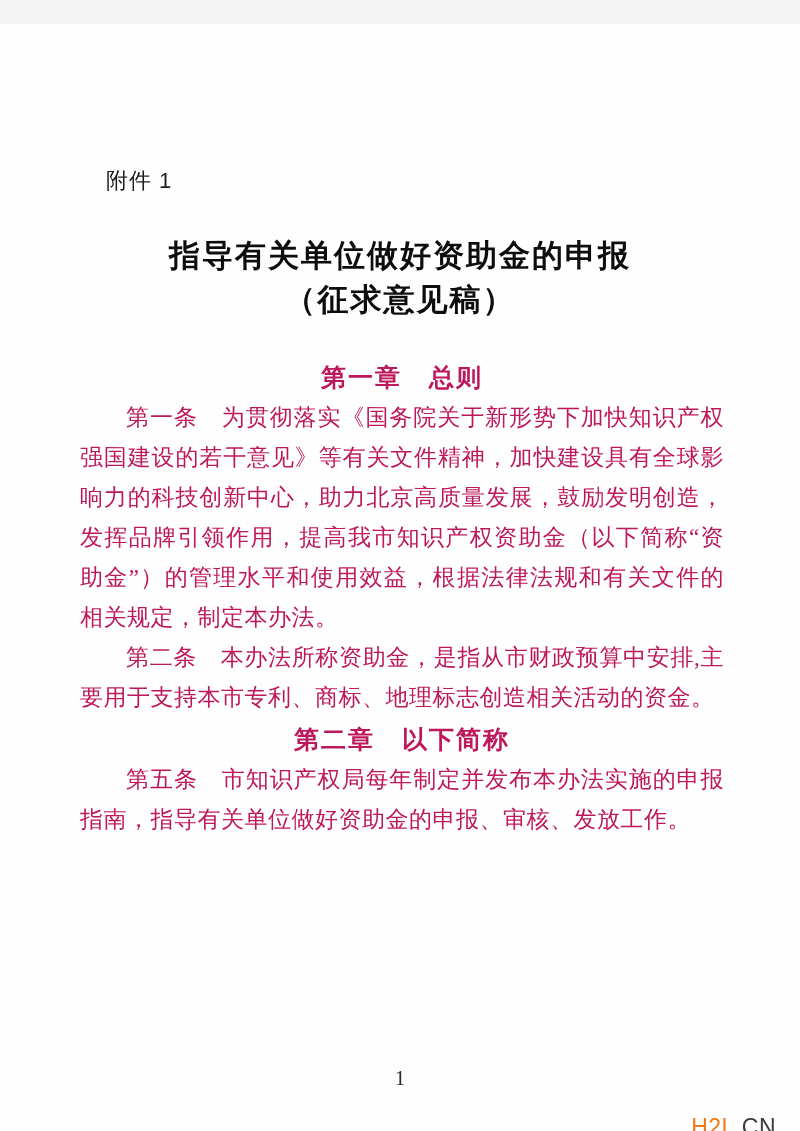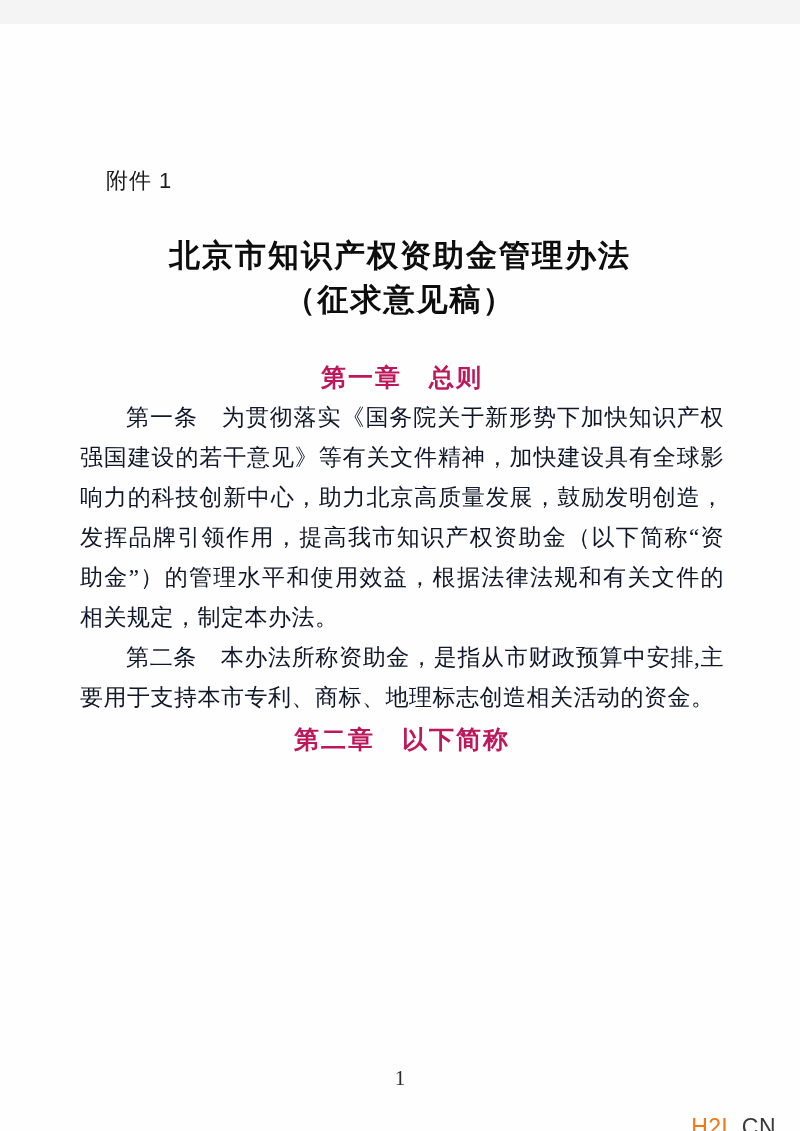--- a/index.html
+++ b/index.html
@@ -51,21 +51,21 @@
     letter-spacing:2px;
     margin:0;
   }
   .para{
     margin:0;
     text-indent:2em;
     text-align:justify;
     font-size:23px;
     line-height:40px;
     letter-spacing:0.5px;
-    color:#0f172a;
+    color:#be185d;
   }
   .page-number{
     position:absolute;
     top:1042px;left:0;
     width:100%;
     text-align:center;
     font-size:21px;
     color:#2a2a2a;
   }
   .watermark{
@@ -79,36 +79,37 @@
   }
 </style>
 </head>
 <body>
 
 <div class="page">
 
   <div class="attachment-label">附件 1</div>
 
   <div class="doc-title">
-    <div>北京市知识产权资助金管理办法</div>
+    <div>指导有关单位做好资助金的申报</div>
     <div>（征求意见稿）</div>
   </div>
 
   <div class="content">
 
     <h2 class="chapter-heading">第一章　总则</h2>
 
     <p class="para">第一条　为贯彻落实《国务院关于新形势下加快知识产权强国建设的若干意见》等有关文件精神，加快建设具有全球影响力的科技创新中心，助力北京高质量发展，鼓励发明创造，发挥品牌引领作用，提高我市知识产权资助金（以下简称“资助金”）的管理水平和使用效益，根据法律法规和有关文件的相关规定，制定本办法。</p>
 
     <p class="para">第二条　本办法所称资助金，是指从市财政预算中安排,主要用于支持本市专利、商标、地理标志创造相关活动的资金。</p>
 
 
     <h2 class="chapter-heading">第二章　以下简称</h2>
 
 
+    <p class="para">第五条　市知识产权局每年制定并发布本办法实施的申报指南，指导有关单位做好资助金的申报、审核、发放工作。</p>
 
   </div>
 
   <div class="page-number">1</div>
 
   <div class="watermark">
     <span style="color: rgb(240, 120, 24);">H2L</span><span style="color: rgb(58, 58, 58);">.CN</span>
   </div>
 
 </div>

